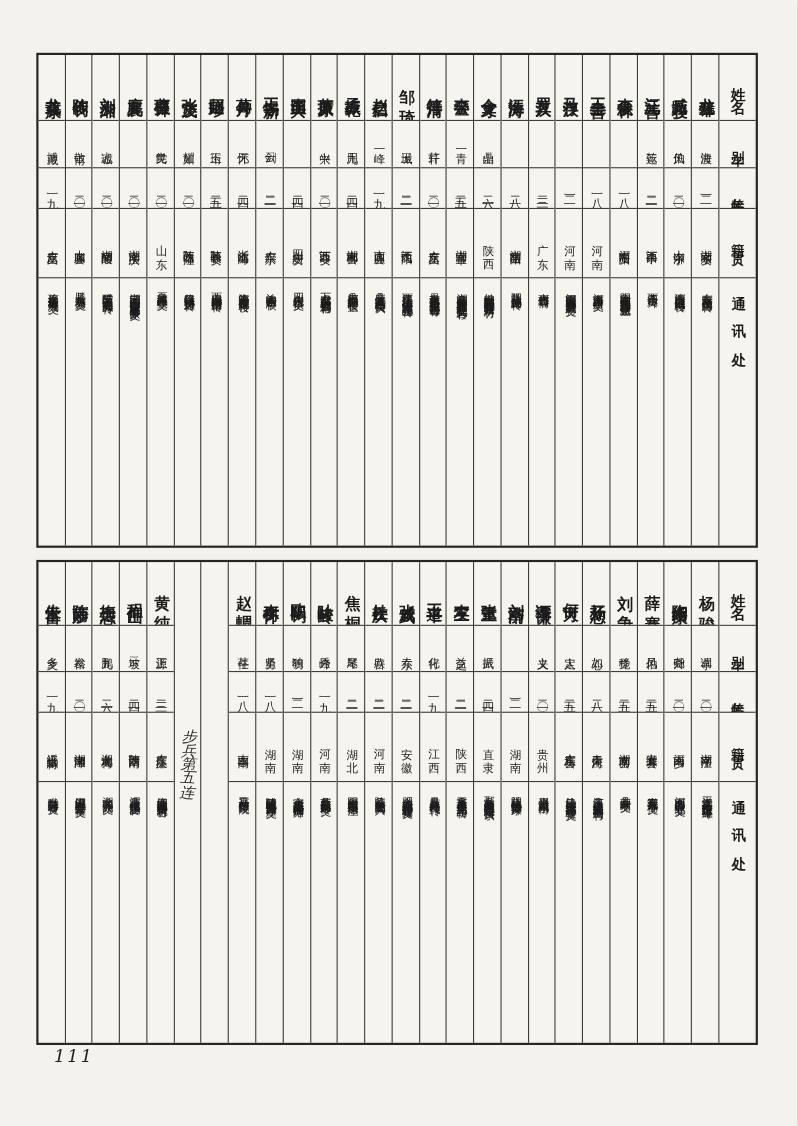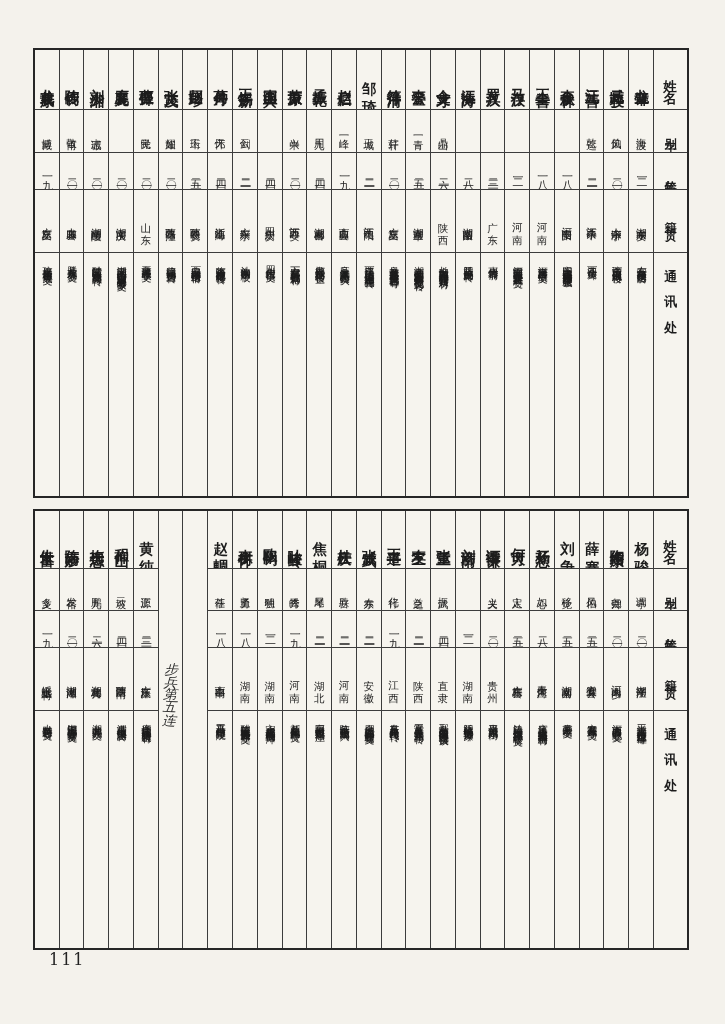--- a/index.html
+++ b/index.html
@@ -72,20 +72,21 @@
     font-size:13.5px;
     letter-spacing:13px;
     color:#2a2a2a;
     transform:rotate(2.5deg);
     white-space:nowrap;
   }
   .page-number{
     position:absolute;
     left:49px;top:950px;
     font-family:"DejaVu Serif",serif;
+    font-style:italic;
     font-size:16px;
     letter-spacing:2px;
     color:#222;
   }
 </style>
 </head>
 <body>
 
 <div class="page">
   <div class="v-table" id="table-top">

